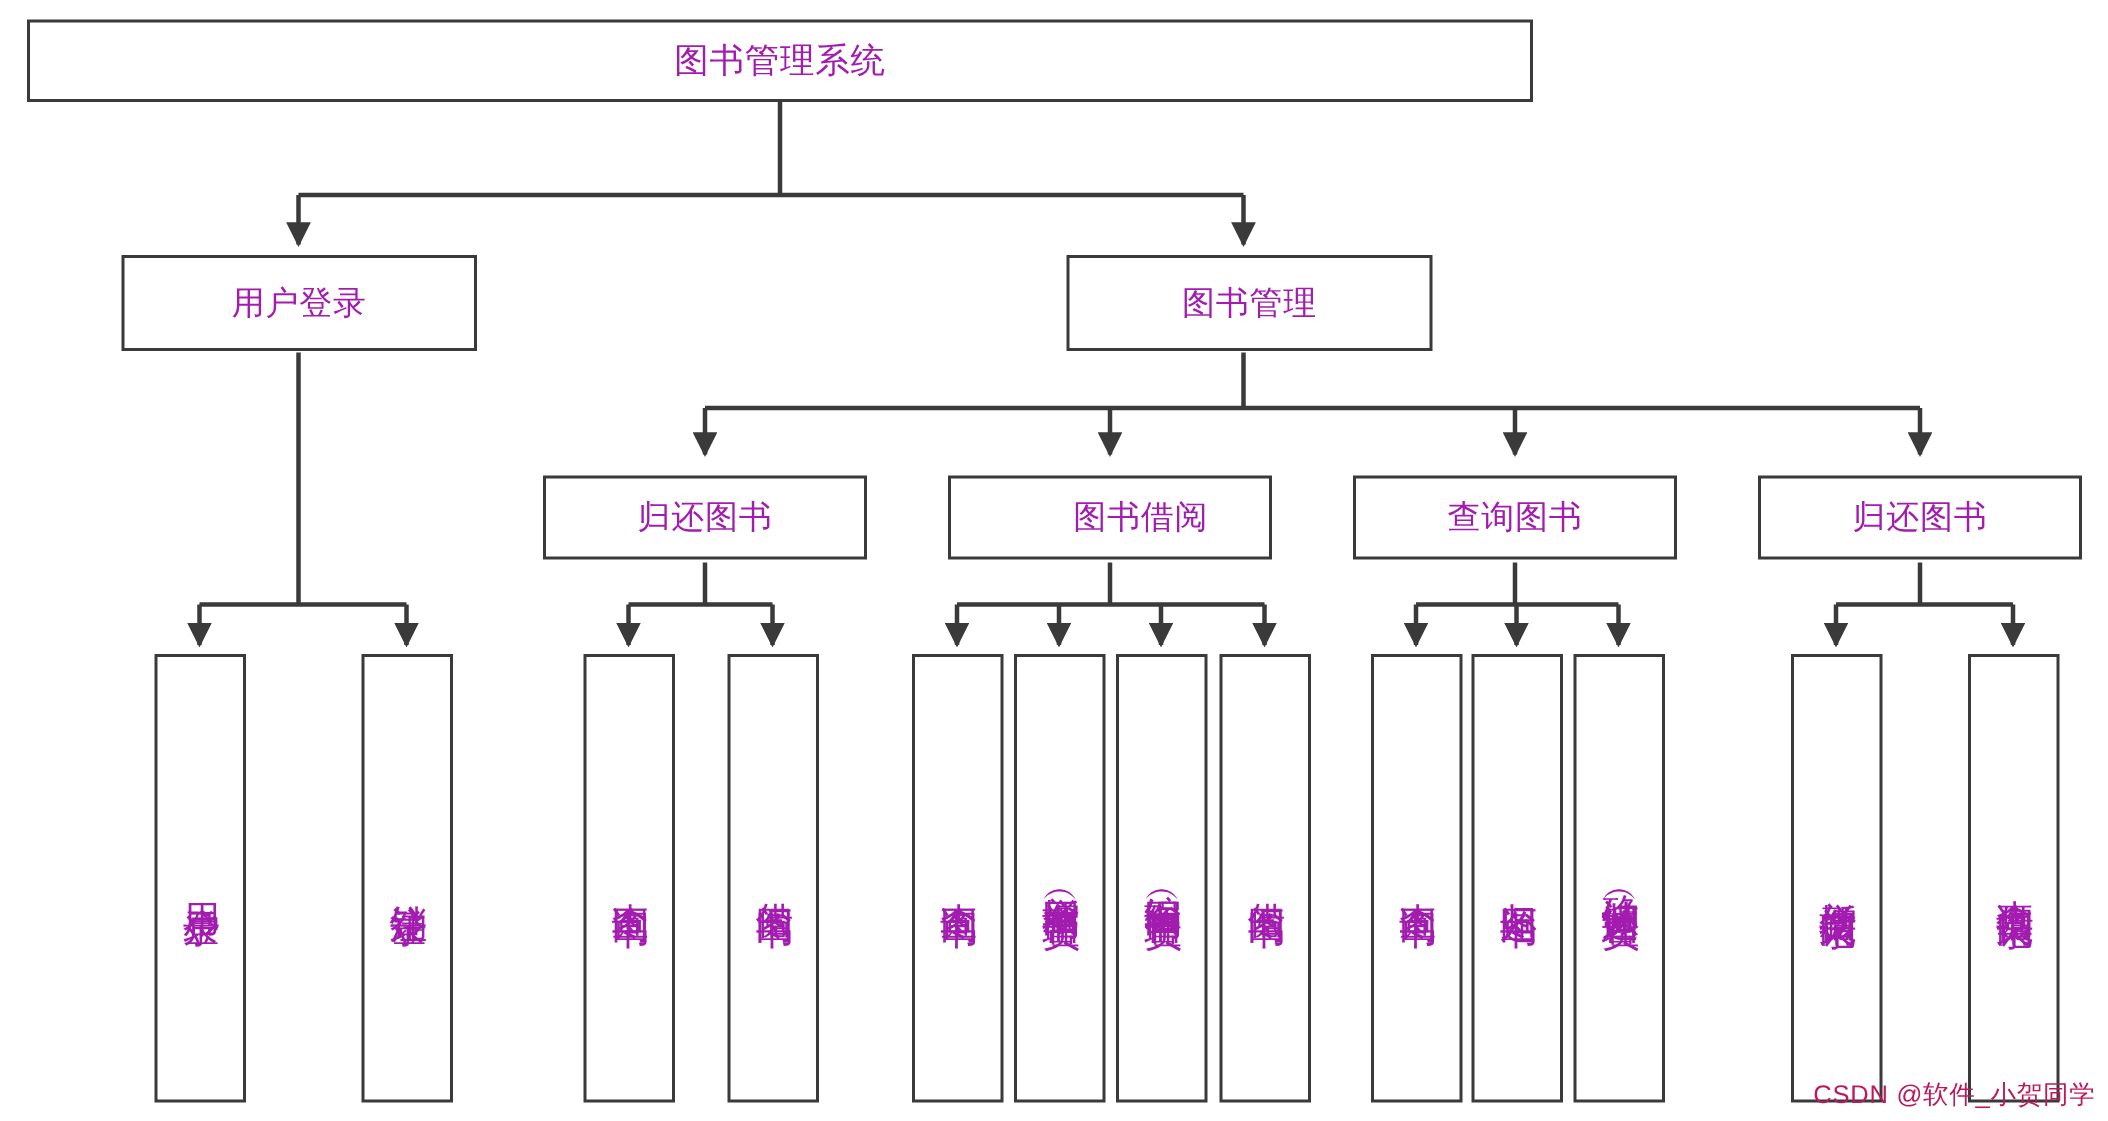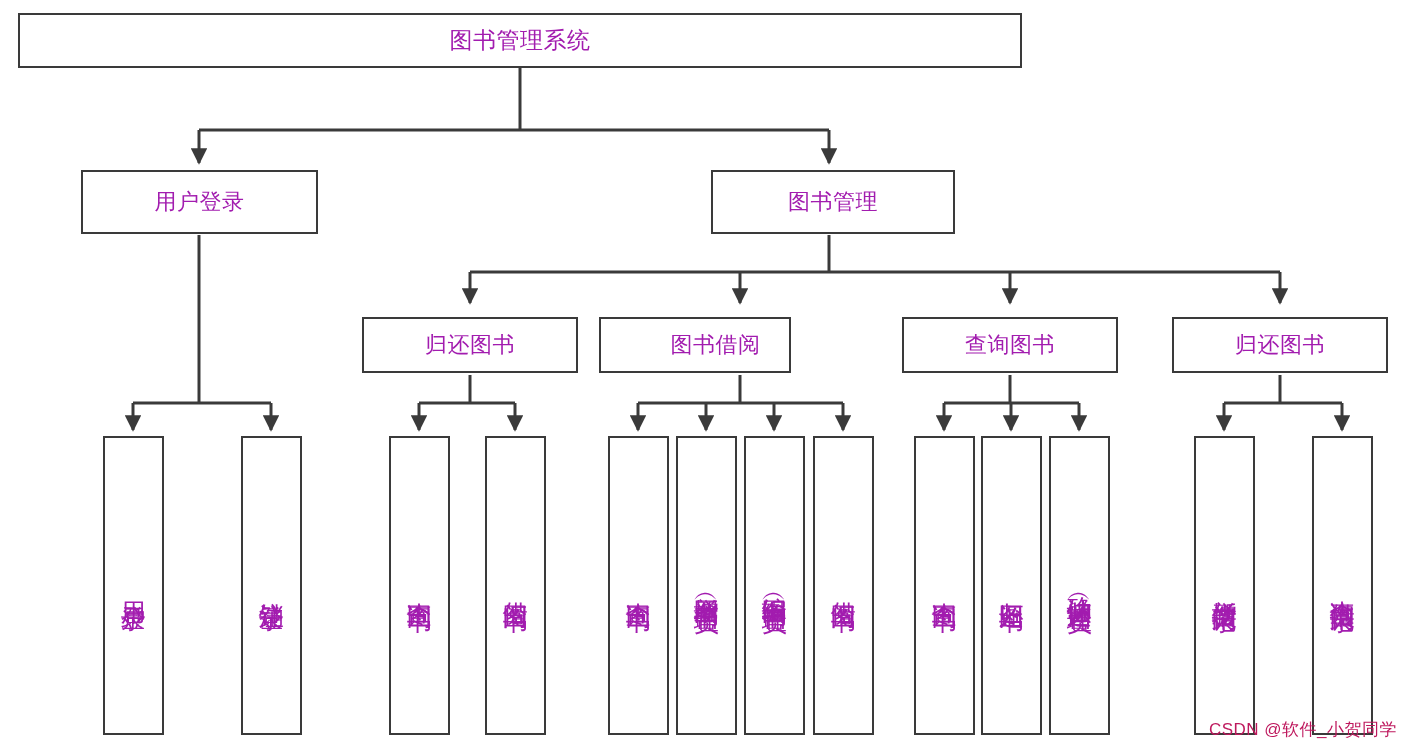--- a/index.html
+++ b/index.html
@@ -138,21 +138,21 @@
   <div class="node horiz" style="left:81px; top:170px; width:237px; height:64px;">
     <span class="lbl">用户登录</span>
   </div>
   <div class="node horiz" style="left:711px; top:170px; width:244px; height:64px;">
     <span class="lbl">图书管理</span>
   </div>
 
   <div class="node horiz" style="left:362px; top:317px; width:216px; height:56px;">
     <span class="lbl">归还图书</span>
   </div>
-  <div class="node horiz" style="left:599px; top:317px; width:192px; height:56px;padding-left:41px;">
+  <div class="node horiz" style="left:632px; top:317px; width:216px; height:56px;padding-left:41px;">
     <span class="lbl">图书借阅</span>
   </div>
   <div class="node horiz" style="left:902px; top:317px; width:216px; height:56px;">
     <span class="lbl">查询图书</span>
   </div>
   <div class="node horiz" style="left:1172px; top:317px; width:216px; height:56px;">
     <span class="lbl">归还图书</span>
   </div>
 
   <div class="node vert" style="left:103px; top:436px; width:61px; height:299px;">

